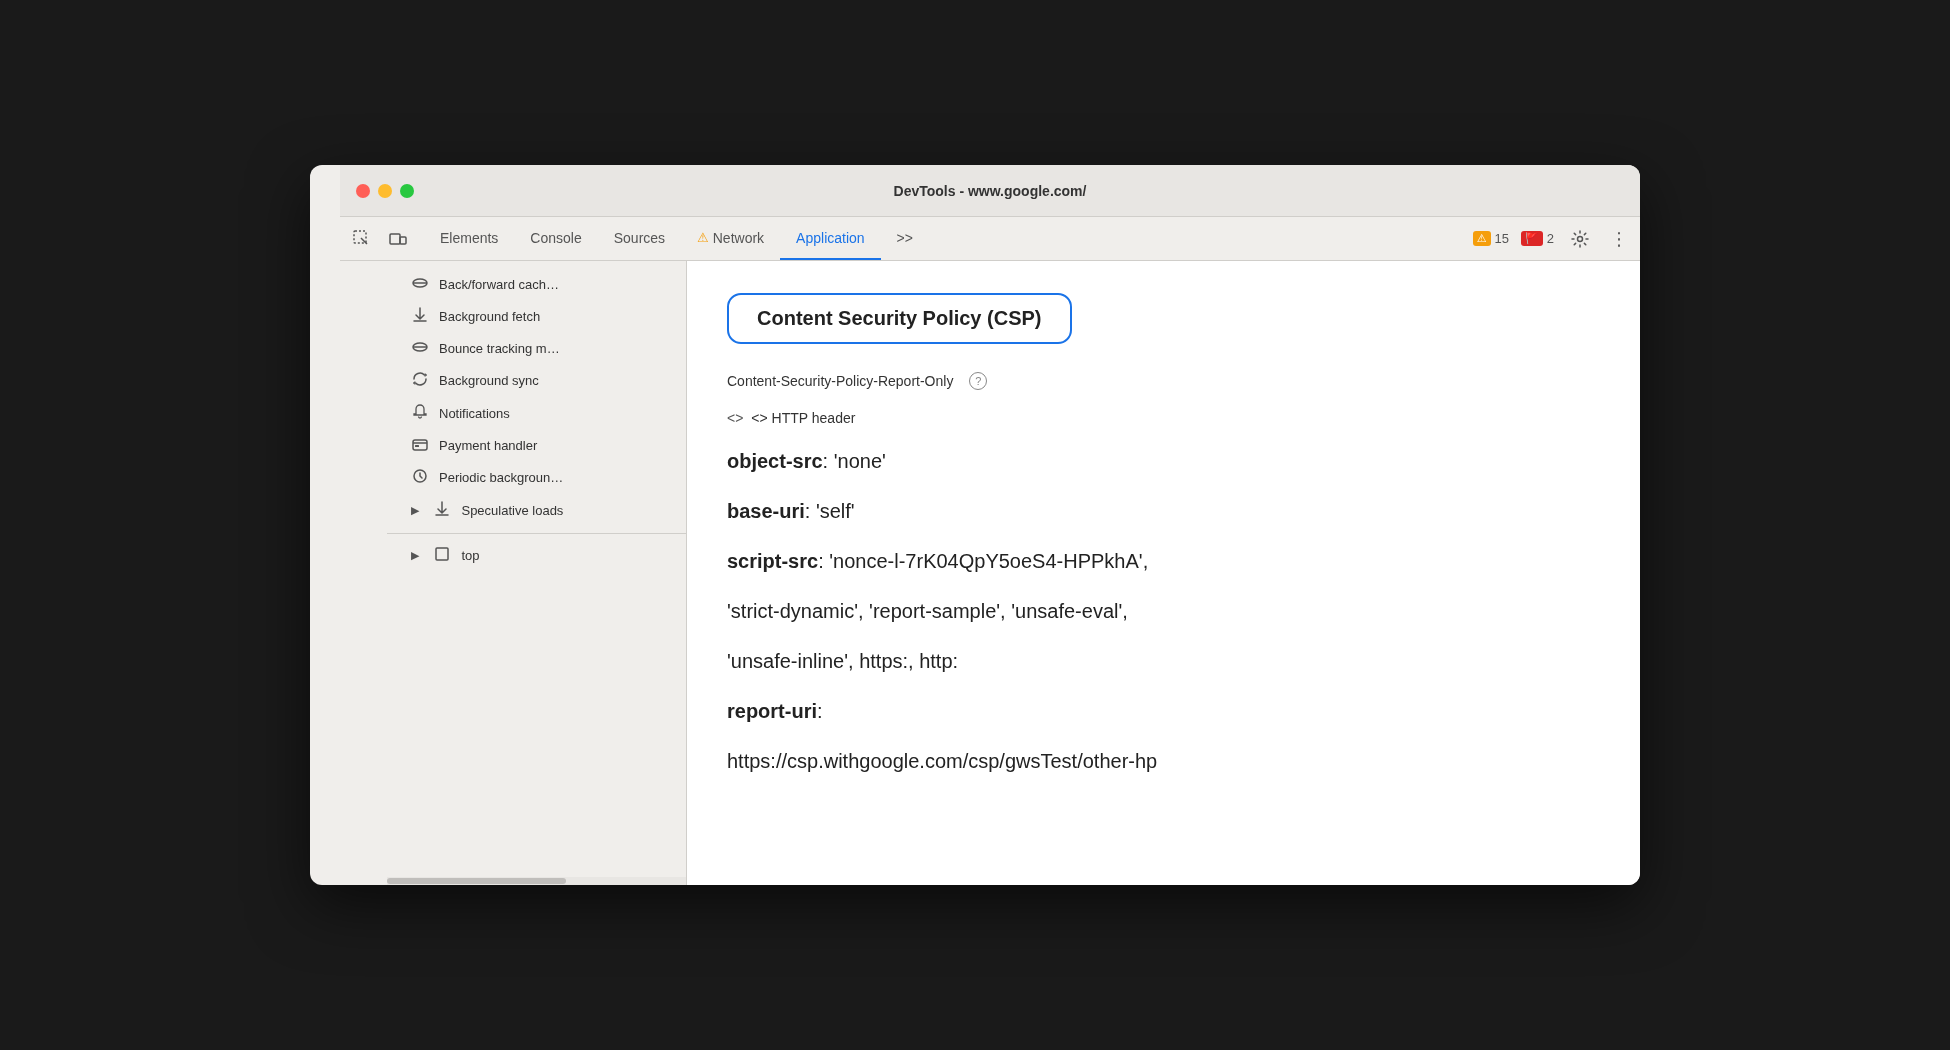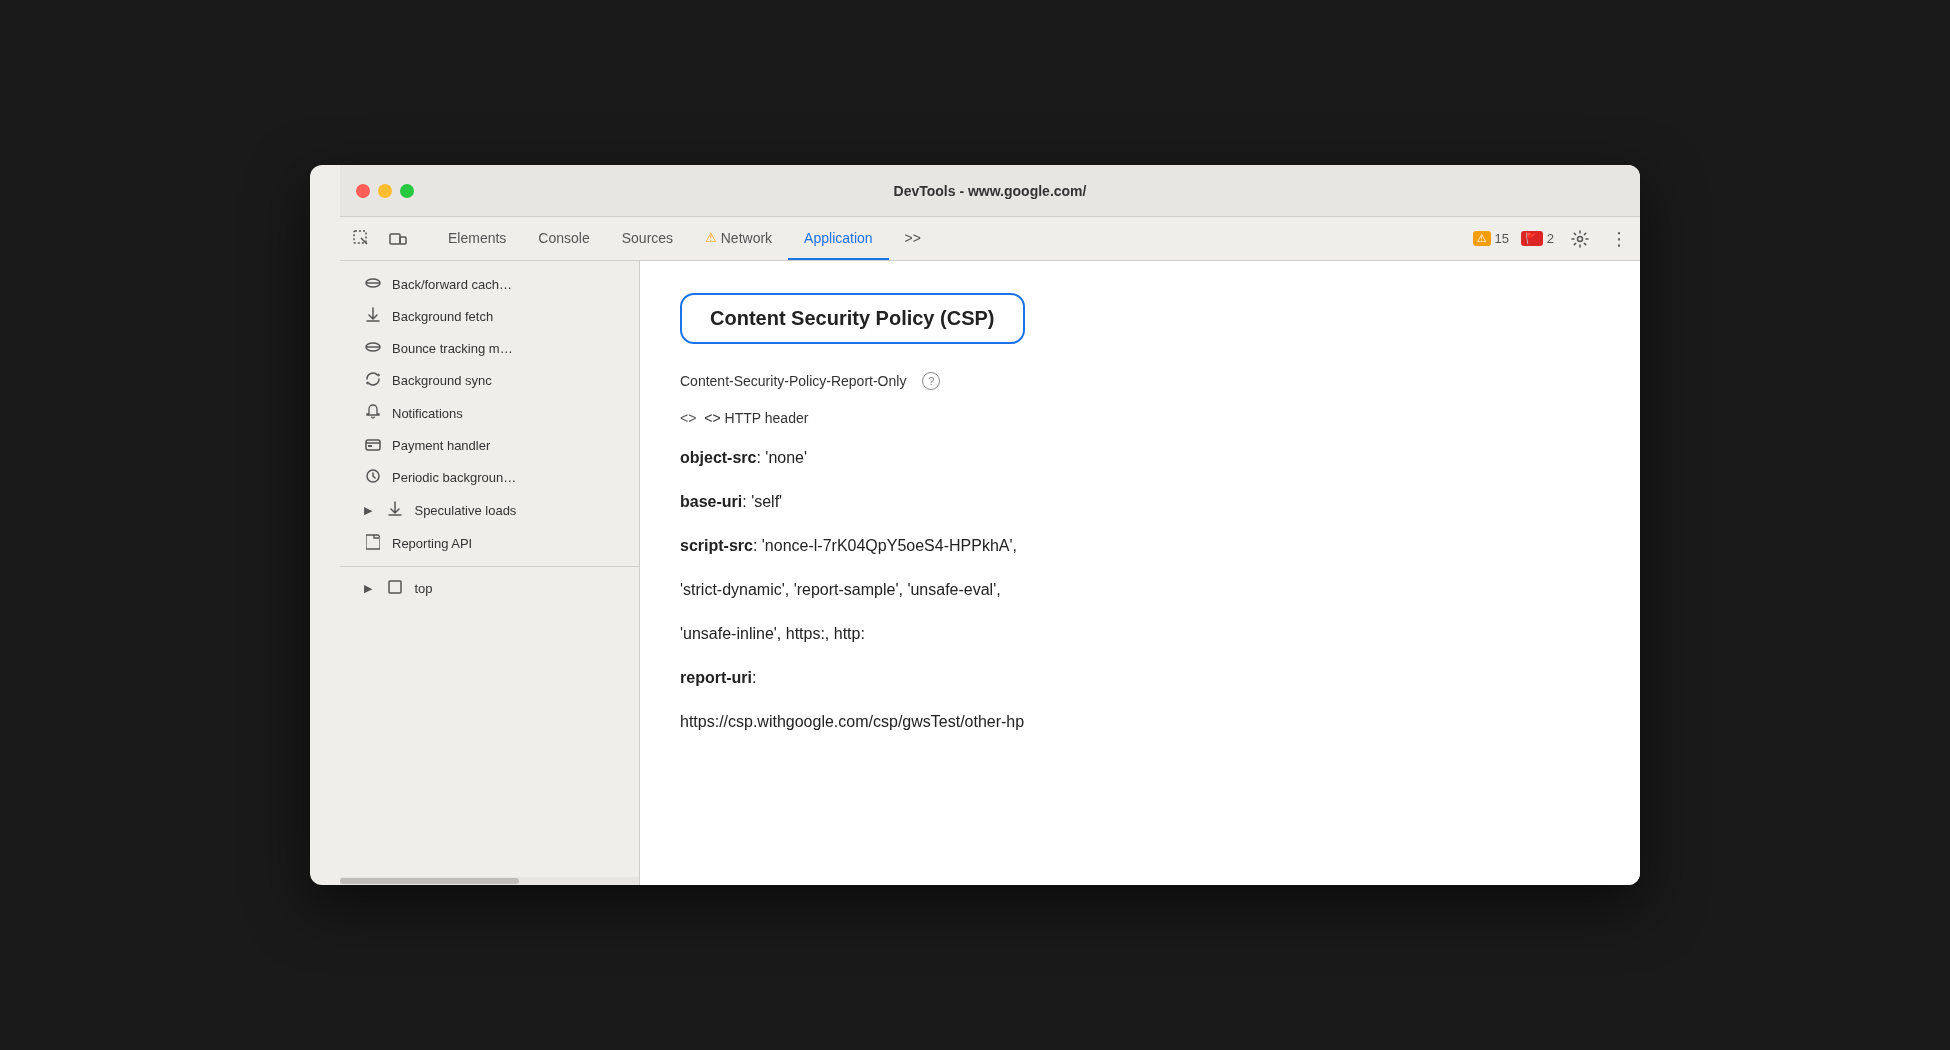--- a/index.html
+++ b/index.html
@@ -55,21 +55,21 @@
     }
     
     .toolbar {
       background: #f0eeeb;
       border-bottom: 1px solid #d0ceca;
       display: flex;
       align-items: center;
       padding: 0 8px;
       height: 44px;
       flex-shrink: 0;
-      gap: 12px;
+      gap: 4px;
     }
     .toolbar-icons {
       display: flex;
       align-items: center;
       gap: 8px;
       margin-right: 8px;
     }
     .toolbar-icon-btn {
       width: 28px;
       height: 28px;
@@ -150,20 +150,21 @@
       font-size: 18px;
       color: #555;
       cursor: pointer;
       padding: 4px;
     }
     
     .main-content {
       display: flex;
       flex: 1;
       overflow: hidden;
+      margin-left: 47px;
     }
     
     .sidebar {
       width: 300px;
       background: #f0eeeb;
       border-right: 1px solid #d0ceca;
       overflow-y: auto;
       flex-shrink: 0;
       padding: 8px 0;
       position: relative;
@@ -278,21 +279,21 @@
       margin-bottom: 20px;
     }
     .http-header-icon {
       font-size: 14px;
       color: #555;
     }
     .csp-values {
       padding-left: 0;
     }
     .csp-value-row {
-      font-size: 16px;
+      font-size: 20px;
       color: #222;
       margin-bottom: 20px;
       line-height: 1.5;
     }
     .csp-key {
       font-weight: 700;
     }
   </style>
 </head>
 <body>
@@ -447,29 +448,20 @@
         <span class="sidebar-item-icon">
           <svg width="14" height="16" viewBox="0 0 14 16" fill="none">
             <path d="M7 1v10M3 8l4 4 4-4" stroke="#555" stroke-width="1.5" stroke-linecap="round" stroke-linejoin="round"></path>
             <line x1="1" y1="14" x2="13" y2="14" stroke="#555" stroke-width="1.5" stroke-linecap="round"></line>
           </svg>
         </span>
         <span>Speculative loads</span>
       </div>
 
 
-      <div class="sidebar-item">
-        <span class="sidebar-item-icon">
-          <svg width="14" height="16" viewBox="0 0 14 16" fill="none">
-            <path d="M2 1h10l2 2v12H0V1h2z" stroke="#555" stroke-width="1.3" fill="none"></path>
-            <path d="M8 1v3H13" stroke="#555" stroke-width="1.3"></path>
-          </svg>
-        </span>
-        <span>Reporting API</span>
-      </div>
 
       <hr class="sidebar-divider">
 
 
       <div class="sidebar-item">
         <span class="sidebar-item-arrow">▶</span>
         <span class="sidebar-item-icon">
           <svg width="14" height="14" viewBox="0 0 14 14" fill="none">
             <rect x="1" y="1" width="12" height="12" rx="1" stroke="#555" stroke-width="1.5" fill="none"></rect>
           </svg>

